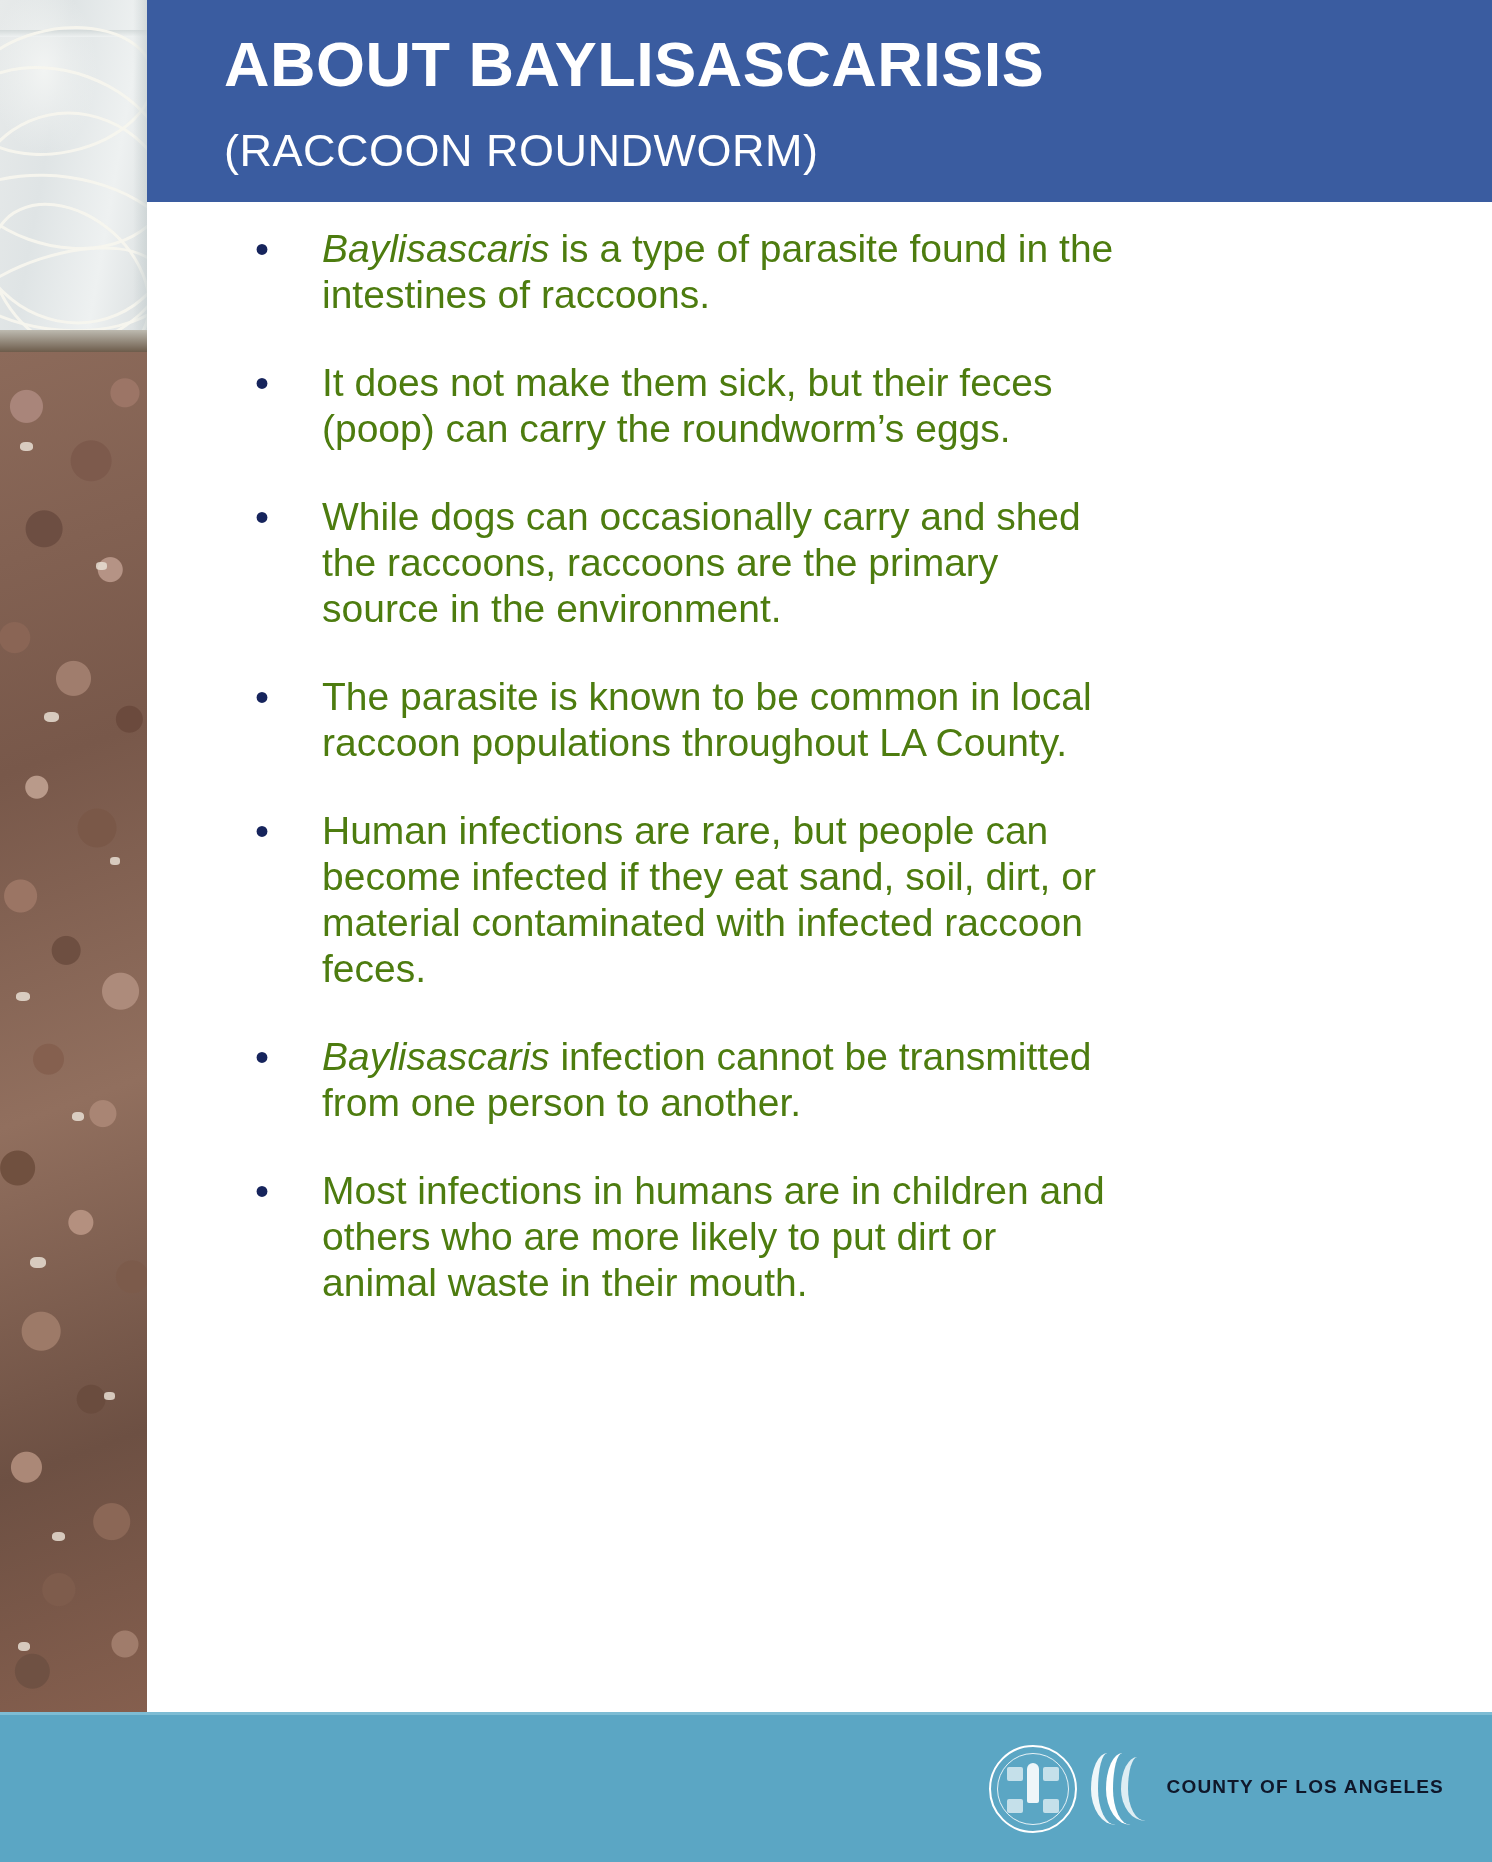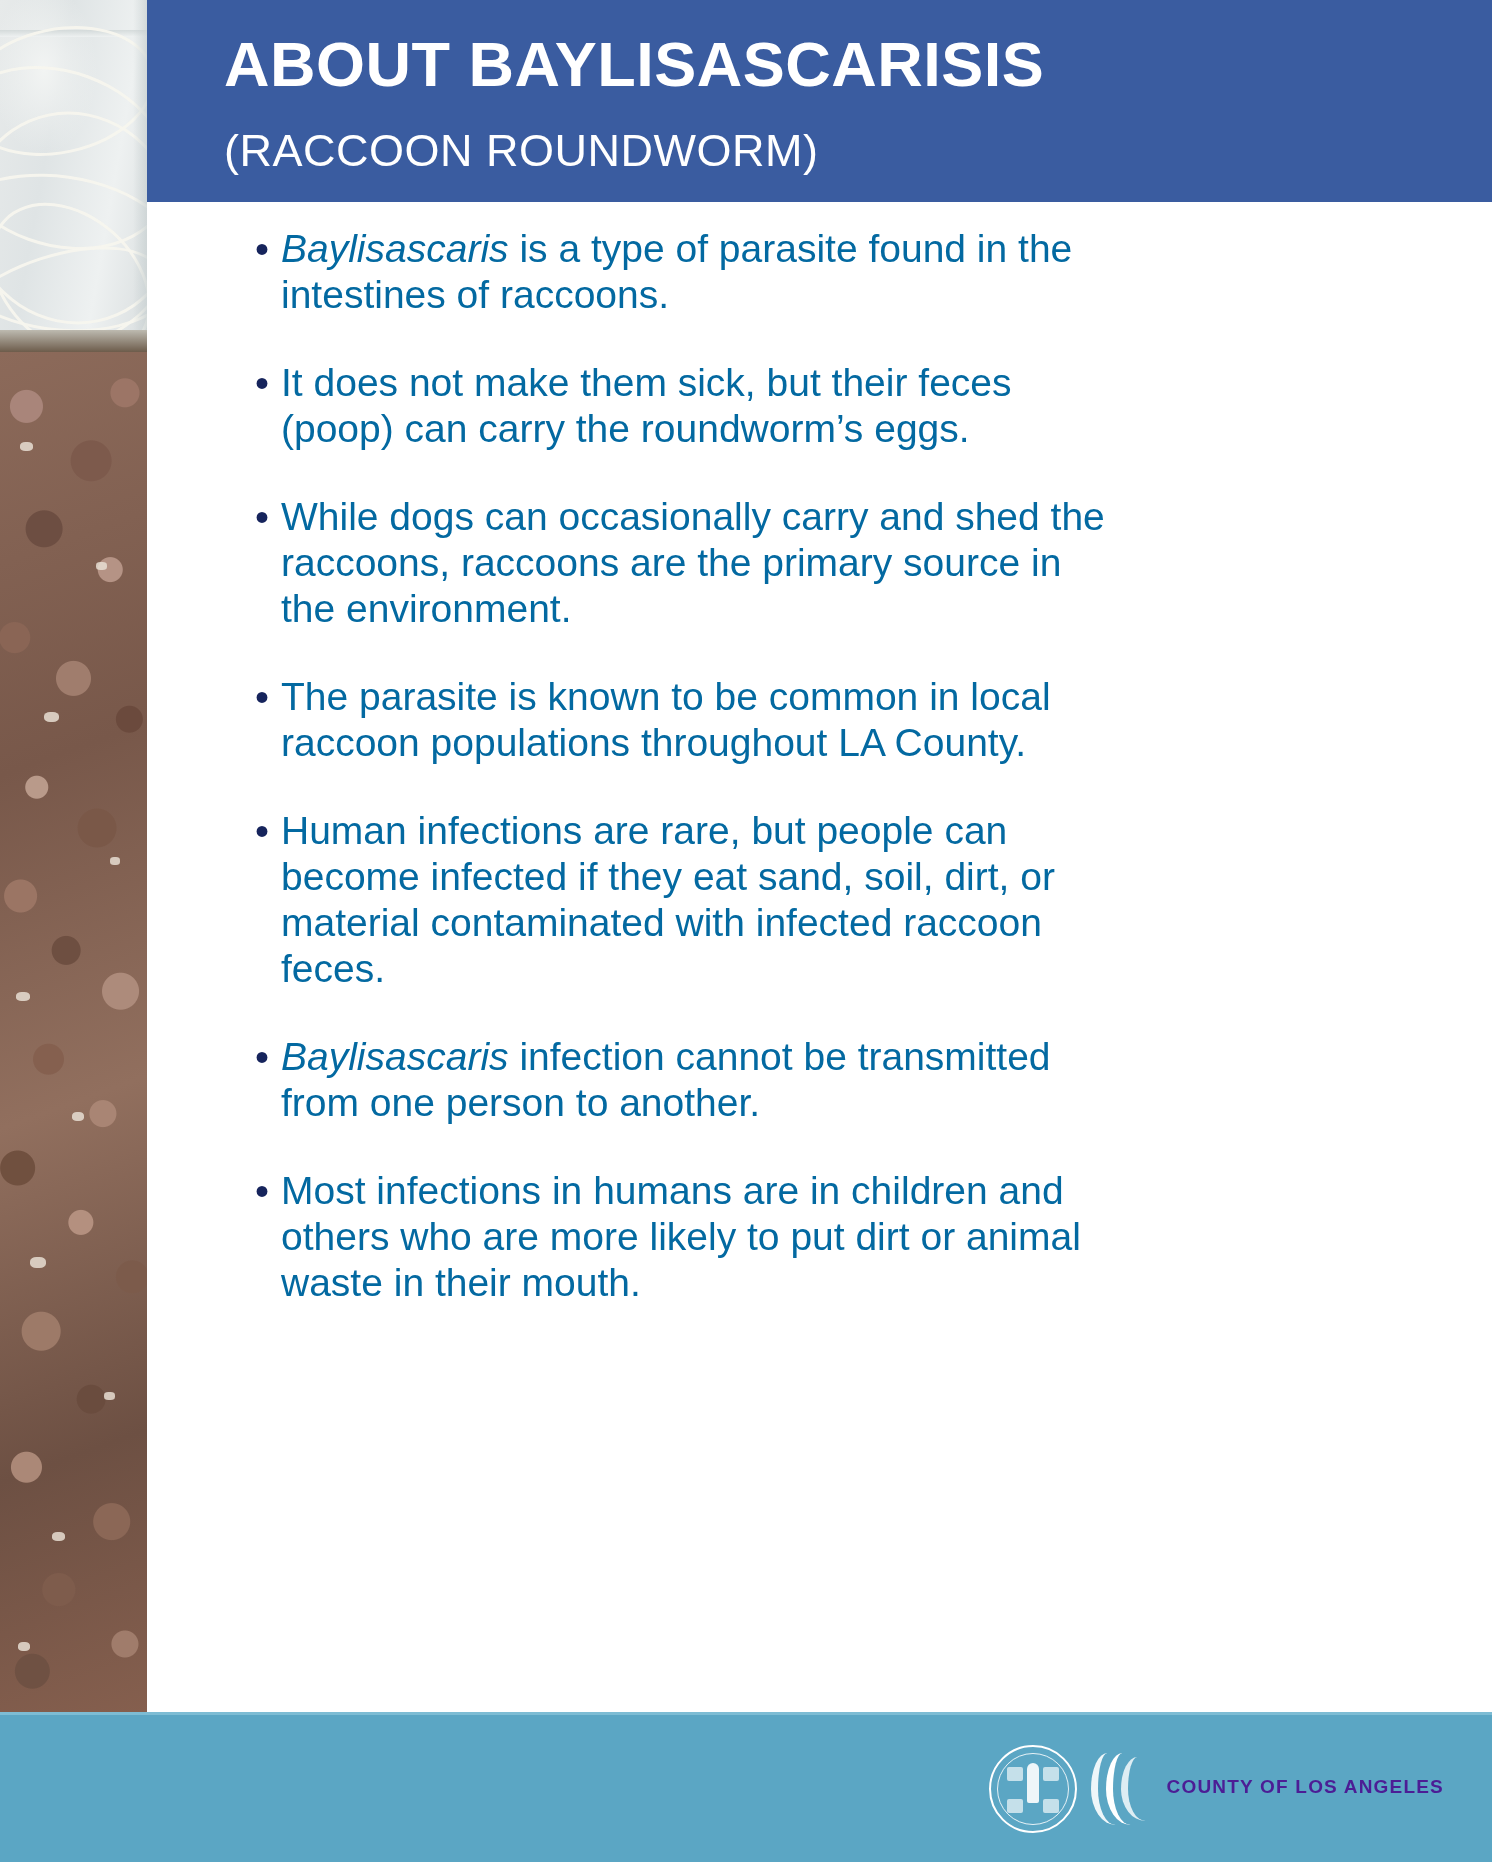--- a/index.html
+++ b/index.html
@@ -174,25 +174,26 @@
   .bullet-dot {
     flex: 0 0 auto;
     width: 26px;
     color: #16245c;
     font-size: 40px;
     line-height: 46px;
     text-align: left;
   }
   .bullet-text {
     flex: 1 1 auto;
-    color: #0369a1;
+    color: #4d7c0f;
     font-family: "Liberation Sans", sans-serif;
     font-size: 39px;
     line-height: 46px;
     font-weight: normal;
+    margin-left: 41px;
   }
   .bullet-text i {
     font-style: italic;
   }
 
   
   .footer {
     position: absolute;
     left: 0;
     top: 1712px;
@@ -266,21 +267,21 @@
   .face-a { left: 0;  opacity: .9; }
   .face-b { left: 15px; }
   .face-c { left: 30px; opacity: .8; height: 64px; top: 10px; }
   .logo-text {
     display: flex;
     flex-direction: column;
     justify-content: center;
     line-height: 1;
   }
   .logo-line1 {
-    color: #4c1d95;
+    color: #0f172a;
     font-family: "Liberation Sans", sans-serif;
     font-size: 19px;
     font-weight: bold;
     letter-spacing: 1.2px;
     margin-bottom: 5px;
     white-space: nowrap;
   }
   .logo-line2 {
     color: #ffffff;
     font-family: "Liberation Sans", sans-serif;

